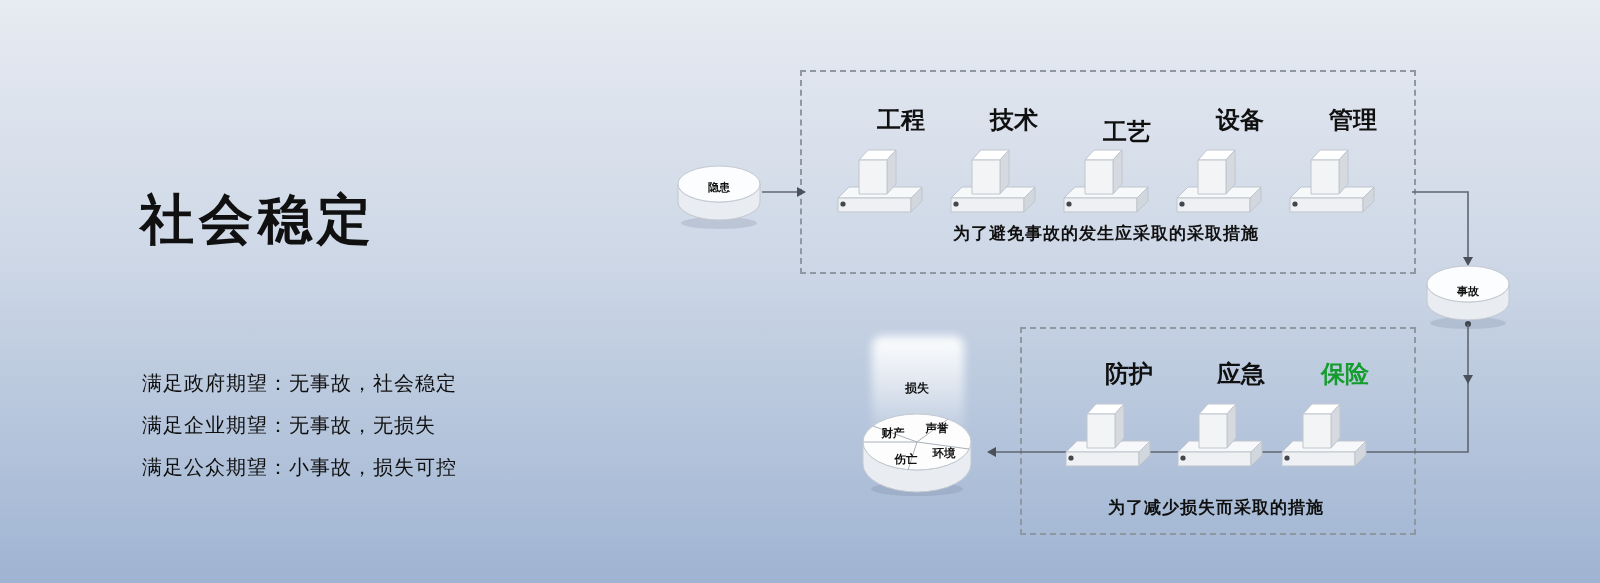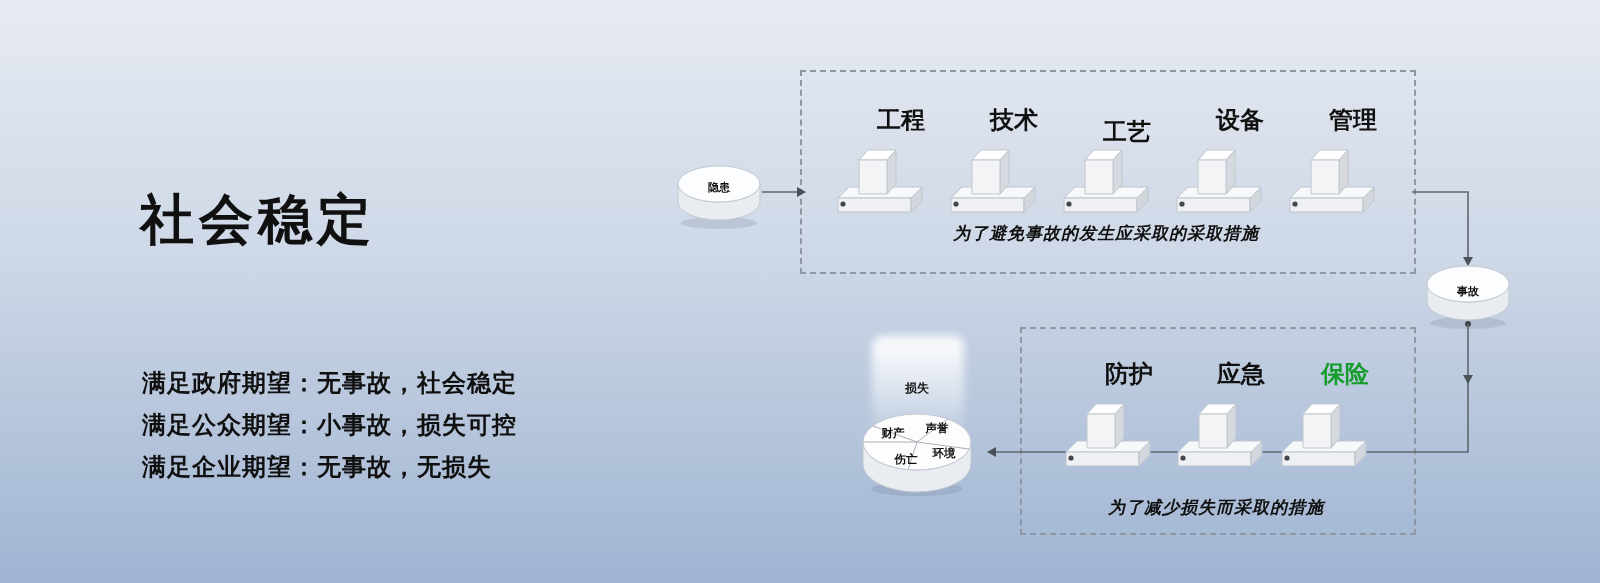--- a/index.html
+++ b/index.html
@@ -8,27 +8,27 @@
     width:1600px;height:583px;
     overflow:hidden;
     font-family:"Liberation Sans","DejaVu Sans",sans-serif;
     background:linear-gradient(180deg,#e7ebf2 0%,#cdd7e6 45%,#9fb4d2 100%);
     color:#101010;
   }
   .abs{position:absolute;}
   
   .title{font-size:54px;font-weight:800;letter-spacing:5px;line-height:1;}
   .subtitle{font-size:24px;font-weight:700;letter-spacing:1px;}
-  .exp-line{font-size:24px;font-weight:700;line-height:42px;letter-spacing:1px;}
+  .exp-line{font-size:20px;font-weight:400;line-height:42px;letter-spacing:1px;}
   
   .dashed-box{border:2px dashed #8f97a3;background:transparent;}
   
   .block-label{width:90px;text-align:right;font-size:24px;font-weight:700;}
   .cyl-label{width:86px;text-align:center;font-size:11px;font-weight:700;line-height:30px;}
-  .caption{text-align:center;font-size:17px;font-weight:700;letter-spacing:1px;font-style:italic;}
+  .caption{text-align:center;font-size:17px;font-weight:700;letter-spacing:1px;}
   .green{color:#149c2d;}
   .loss-label{width:116px;text-align:center;font-size:12px;font-weight:700;}
   .glow{
     background:linear-gradient(180deg,rgba(255,255,255,0.95) 0%,rgba(255,255,255,0.55) 45%,rgba(255,255,255,0) 100%);
     filter:blur(4px);
     border-radius:10px;
   }
   svg{display:block;}
 </style>
 </head>
@@ -53,22 +53,22 @@
       <g id="cyl">
         <path d="M2,20 L2,38 A41,18 0 0 0 84,38 L84,20 A41,18 0 0 1 2,20 Z" fill="#e9ecf1" stroke="#c2c8d1" stroke-width="1"></path>
         <ellipse cx="43" cy="20" rx="41" ry="18" fill="#fcfdfe" stroke="#c2c8d1" stroke-width="1"></ellipse>
       </g>
     </defs>
   </svg>
 
   <div class="abs title" style="left:140px;top:192px;">社会稳定</div>
   <div class="abs" style="left:142px;top:362px;">
     <div class="exp-line">满足政府期望：无事故，社会稳定</div>
+    <div class="exp-line">满足企业期望：无事故，无损失</div>
     <div class="exp-line">满足公众期望：小事故，损失可控</div>
-    <div class="exp-line">满足企业期望：无事故，无损失</div>
   </div>
 
   <div class="abs dashed-box" style="left:800px;top:70px;width:612px;height:200px;"></div>
   <div class="abs dashed-box" style="left:1020px;top:327px;width:392px;height:204px;"></div>
 
   <svg class="abs" style="left:0;top:0;" width="1600" height="583">
 
     <ellipse cx="719" cy="223" rx="38" ry="6" fill="rgba(110,124,150,0.22)"></ellipse>
     <ellipse cx="1468" cy="323" rx="38" ry="6" fill="rgba(110,124,150,0.22)"></ellipse>
     <ellipse cx="917" cy="489" rx="46" ry="7" fill="rgba(110,124,150,0.22)"></ellipse>

